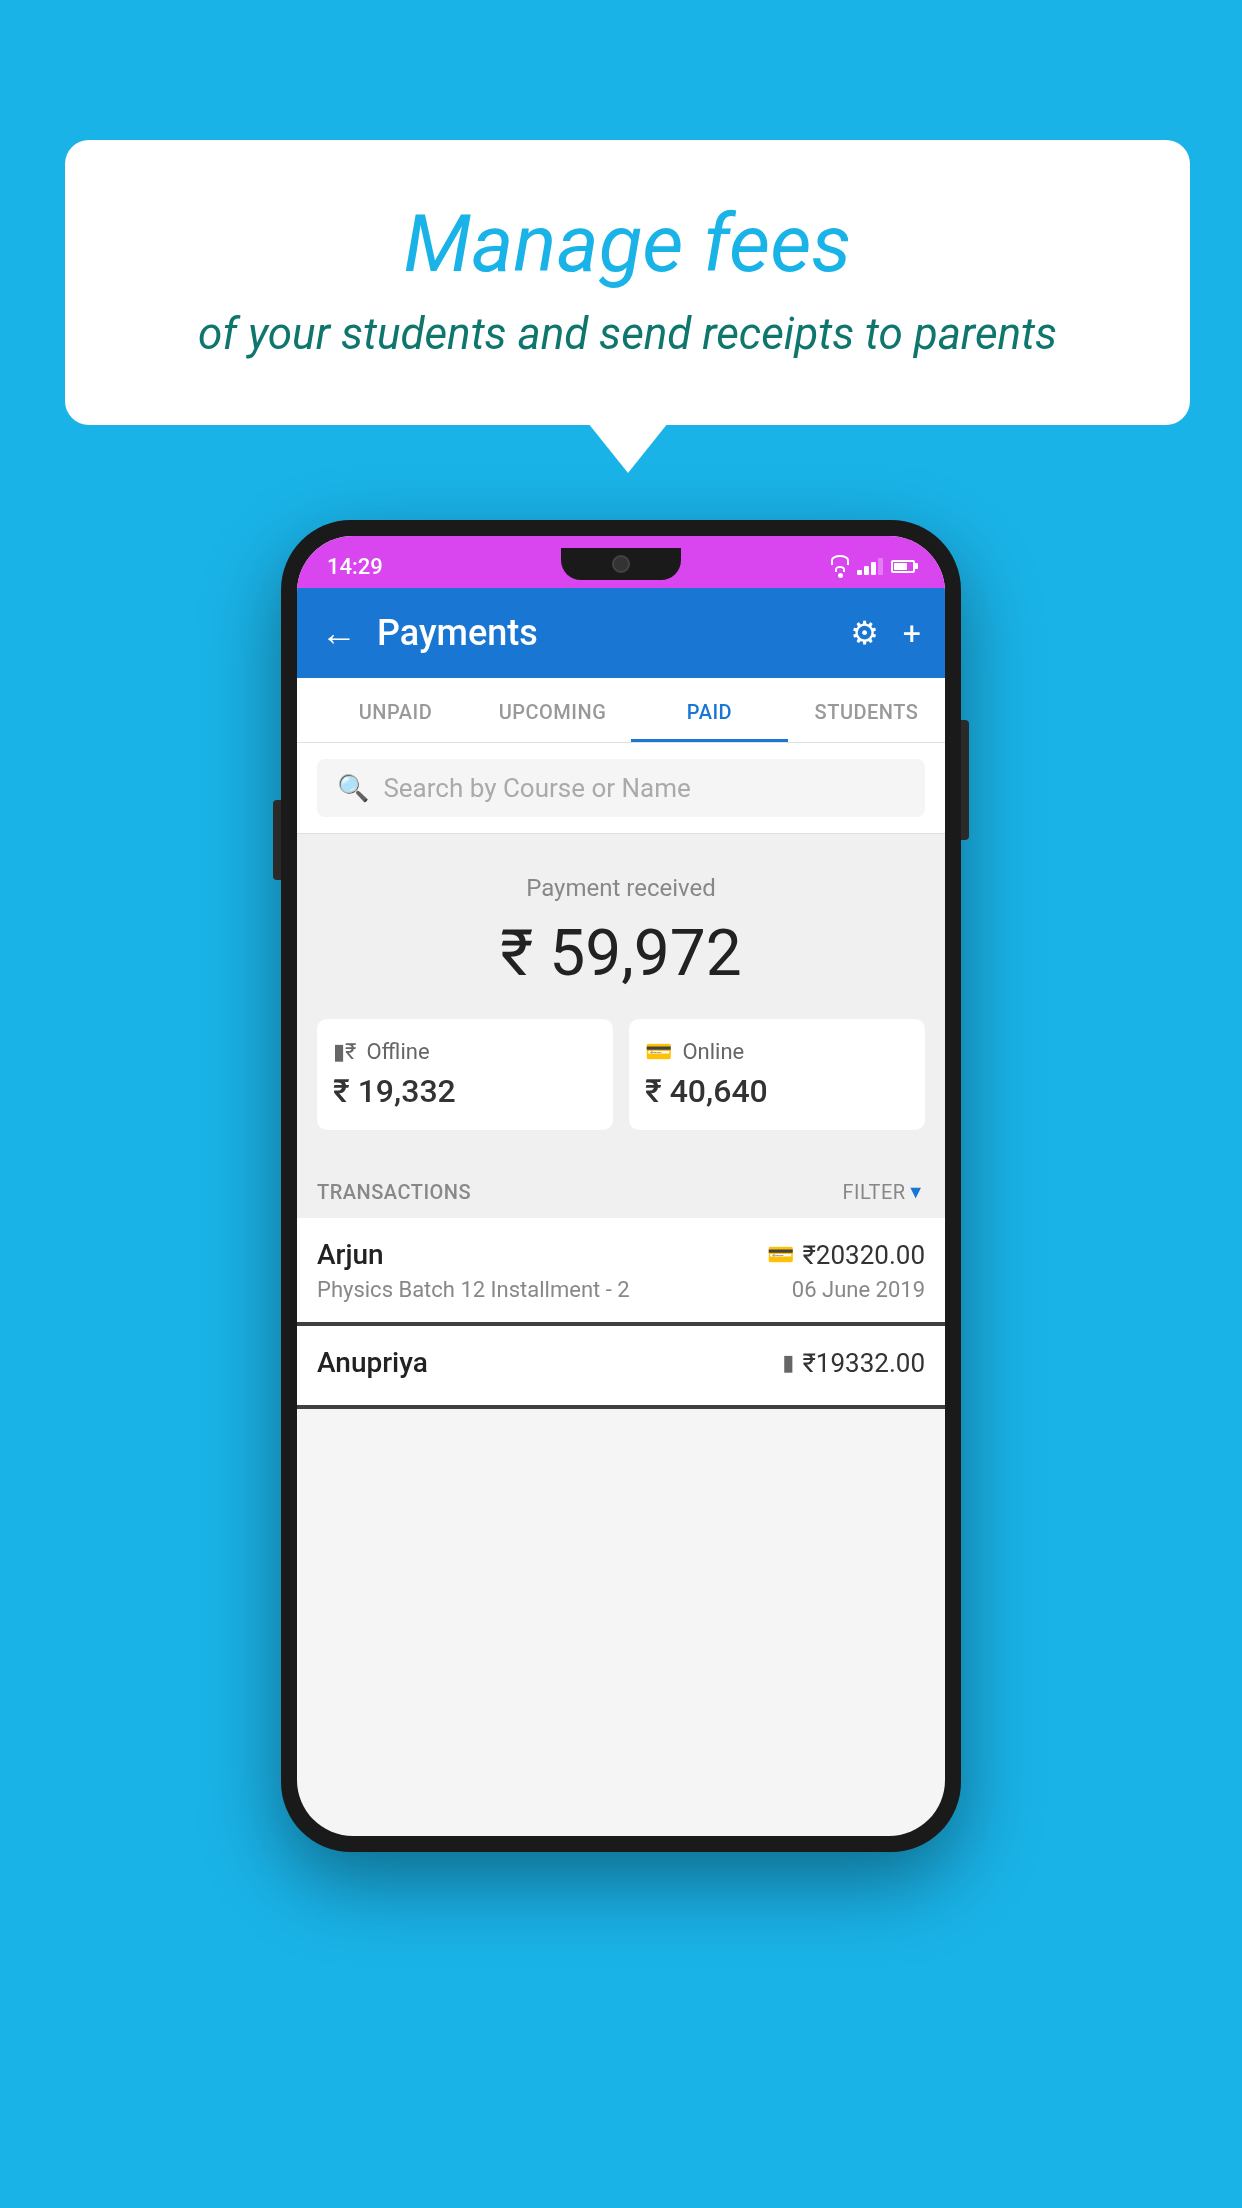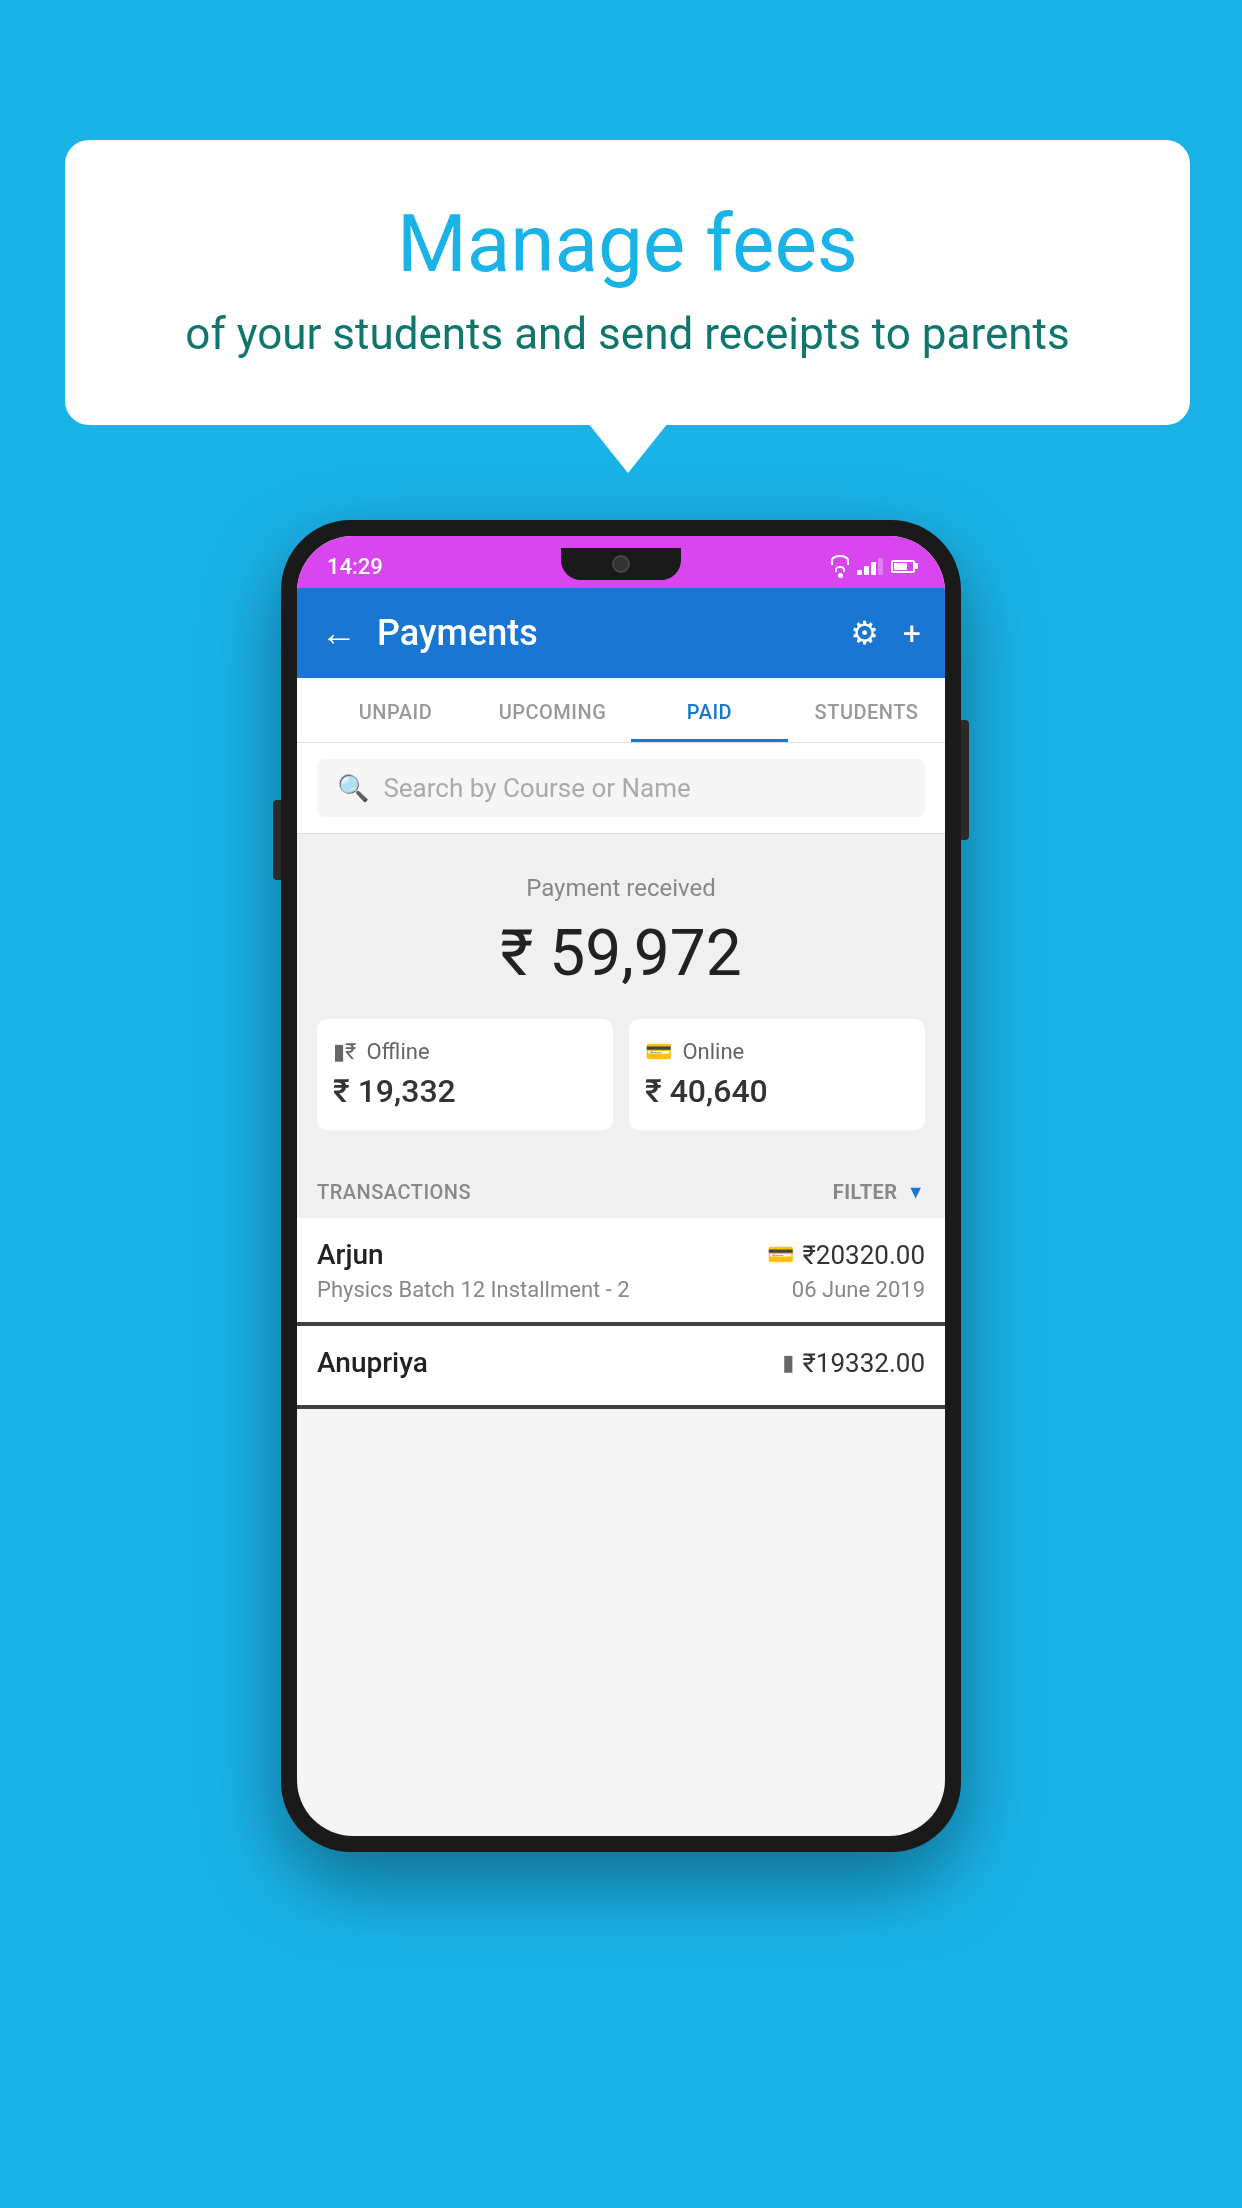--- a/index.html
+++ b/index.html
@@ -12,20 +12,21 @@
       overflow: hidden;
       position: relative;
     }
 
     
     .speech-bubble-container {
       position: absolute;
       top: 140px;
       left: 65px;
       right: 52px;
+      font-style: italic;
     }
 
     .speech-bubble {
       background: white;
       border-radius: 24px;
       padding: 60px 50px 65px;
       text-align: center;
       position: relative;
     }
 
@@ -289,24 +290,24 @@
     .transactions-label {
       font-size: 20px;
       color: #888;
       font-weight: 500;
       letter-spacing: 0.5px;
     }
 
     .filter-btn {
       display: flex;
       align-items: center;
-      gap: 9px;
+      gap: 1px;
       font-size: 20px;
       color: #888;
-      font-weight: 700;
+      font-weight: 400;
       letter-spacing: 0.5px;
       cursor: pointer;
     }
 
     .filter-triangle {
       color: #1976d2;
       font-size: 18px;
     }
 
     

